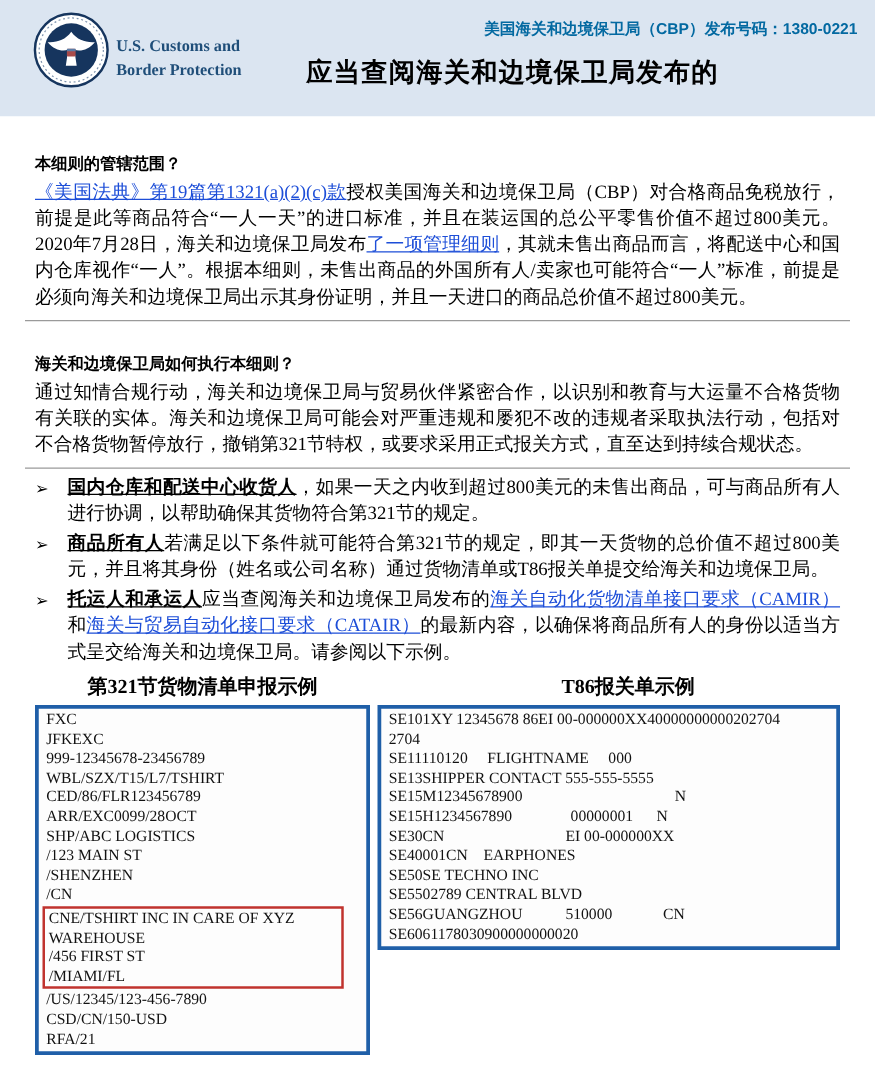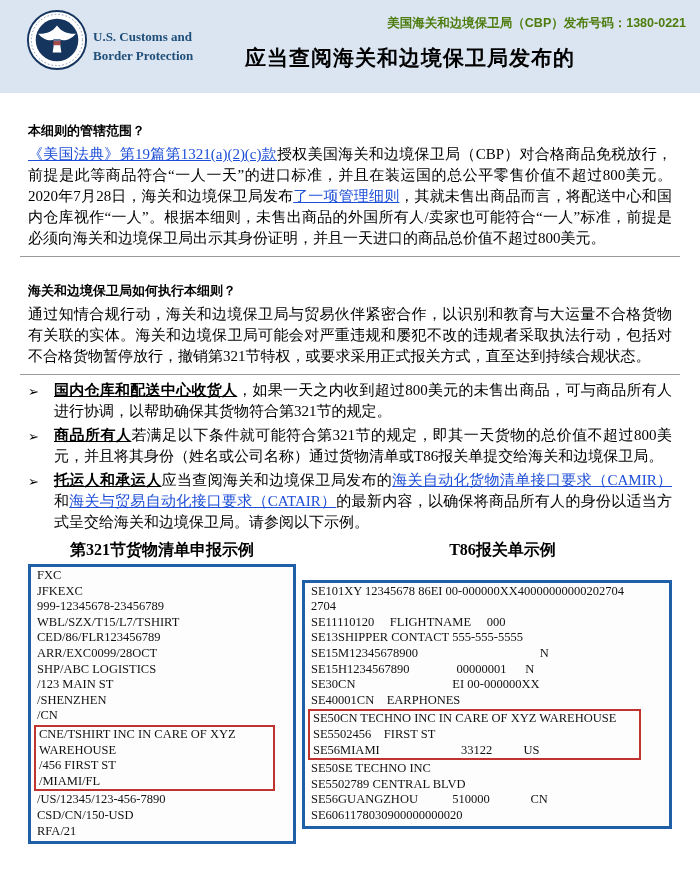--- a/index.html
+++ b/index.html
@@ -12,21 +12,21 @@
   .header-band { position:relative; width:700px; height:93px; background:#dbe5f1; }
   .seal { position:absolute; left:26px; top:9px; width:62px; height:62px; }
   .agency-name {
     position:absolute; left:93px; top:27px;
     font-family:"Liberation Serif", serif; font-weight:bold;
     font-size:13px; line-height:19px; color:#1f4e79;
   }
   .pub-number {
     position:absolute; top:15px; right:14px;
     font-family:"Liberation Sans", sans-serif;
-    font-weight:bold; font-size:12.5px; color:#4d7c0f;
+    font-weight:bold; font-size:12.5px; color:#0369a1;
   }
   .doc-title {
     position:absolute; top:44px; left:120px; right:0;
     text-align:center; font-weight:bold; font-size:21px; color:#000;
     letter-spacing:1px;
   }
   
   .content { padding:4px 28px 0 28px; color:#000; }
   .sec-heading { font-size:13px; font-weight:bold; margin:23px 0 2px 0; line-height:22px; }
   .para { font-size:15px; line-height:21px; text-align:justify; }
@@ -35,21 +35,21 @@
   .bullets { margin-top:2px; }
   .bullet { display:flex; font-size:15px; line-height:21px; margin-bottom:3px; }
   .bullet-marker { width:26px; flex:0 0 26px; font-family:"DejaVu Sans", sans-serif; font-size:13px; padding-top:1px; }
   .bullet-text { flex:1; text-align:justify; }
   .bold-ul { font-weight:bold; text-decoration:underline; }
   
   .example-titles { display:flex; margin-top:6px;gap:37px; }
   .example-title { font-weight:bold; font-size:16px; text-align:center; line-height:22px; }
   .example-title.left-t { flex:0 0 268px; }
   .example-title.right-t { flex:1; }
-  .example-row { display:flex; margin-top:3px; align-items:center; gap:6px; }
+  .example-row { display:flex; margin-top:3px; align-items:flex-start; gap:6px; }
   .example-box {
     border:3px solid #1f5fa8; background:#fdfdfd;
     padding:1px 6px 2px 6px;
     font-family:"Liberation Serif", serif;
     font-size:12.5px; line-height:15.6px; color:#111;
   }
   .box-left  { flex:0 0 268px; }
   .box-right { flex:1; }
   .code-lines { white-space:pre-wrap; word-break:break-word; }
   .red-frame {
@@ -151,25 +151,20 @@
 
       <div class="example-box box-right">
         <div class="code-lines">SE101XY 12345678 86EI 00-000000XX40000000000202704
 2704
 SE11110120     FLIGHTNAME     000
 SE13SHIPPER CONTACT 555-555-5555
 SE15M12345678900                                       N
 SE15H1234567890               00000001      N
 SE30CN                               EI 00-000000XX
 SE40001CN    EARPHONES</div>
-        <div class="red-frame">
-          <div class="code-lines">SE50CN TECHNO INC IN CARE OF XYZ WAREHOUSE
-SE5502456    FIRST ST
-SE56MIAMI                          33122          US</div>
-        </div>
         <div class="code-lines">SE50SE TECHNO INC
 SE5502789 CENTRAL BLVD
 SE56GUANGZHOU           510000             CN
 SE6061178030900000000020</div>
       </div>
 
     </div>
   </div>
 </div>
 

